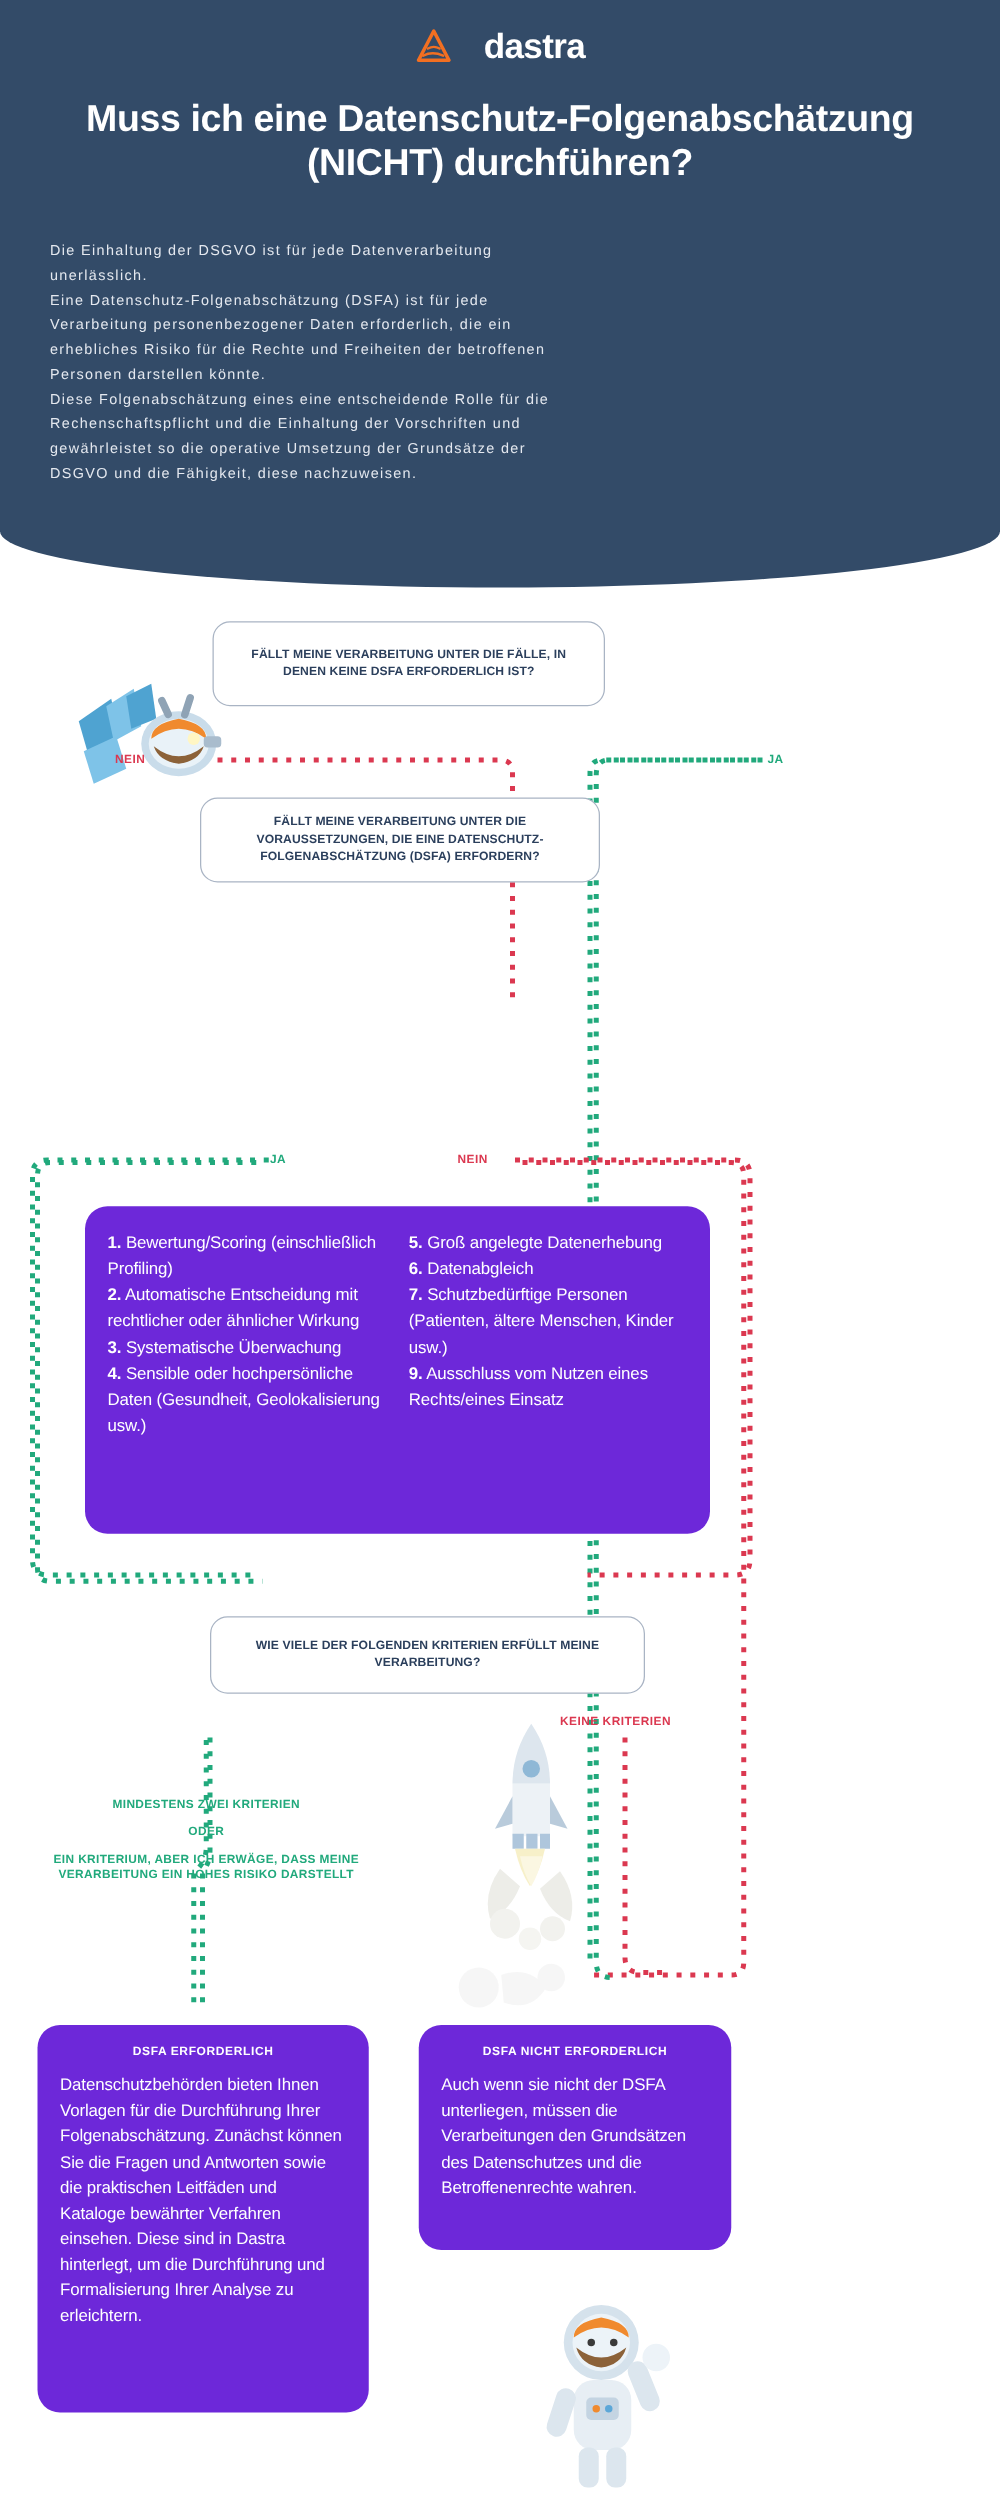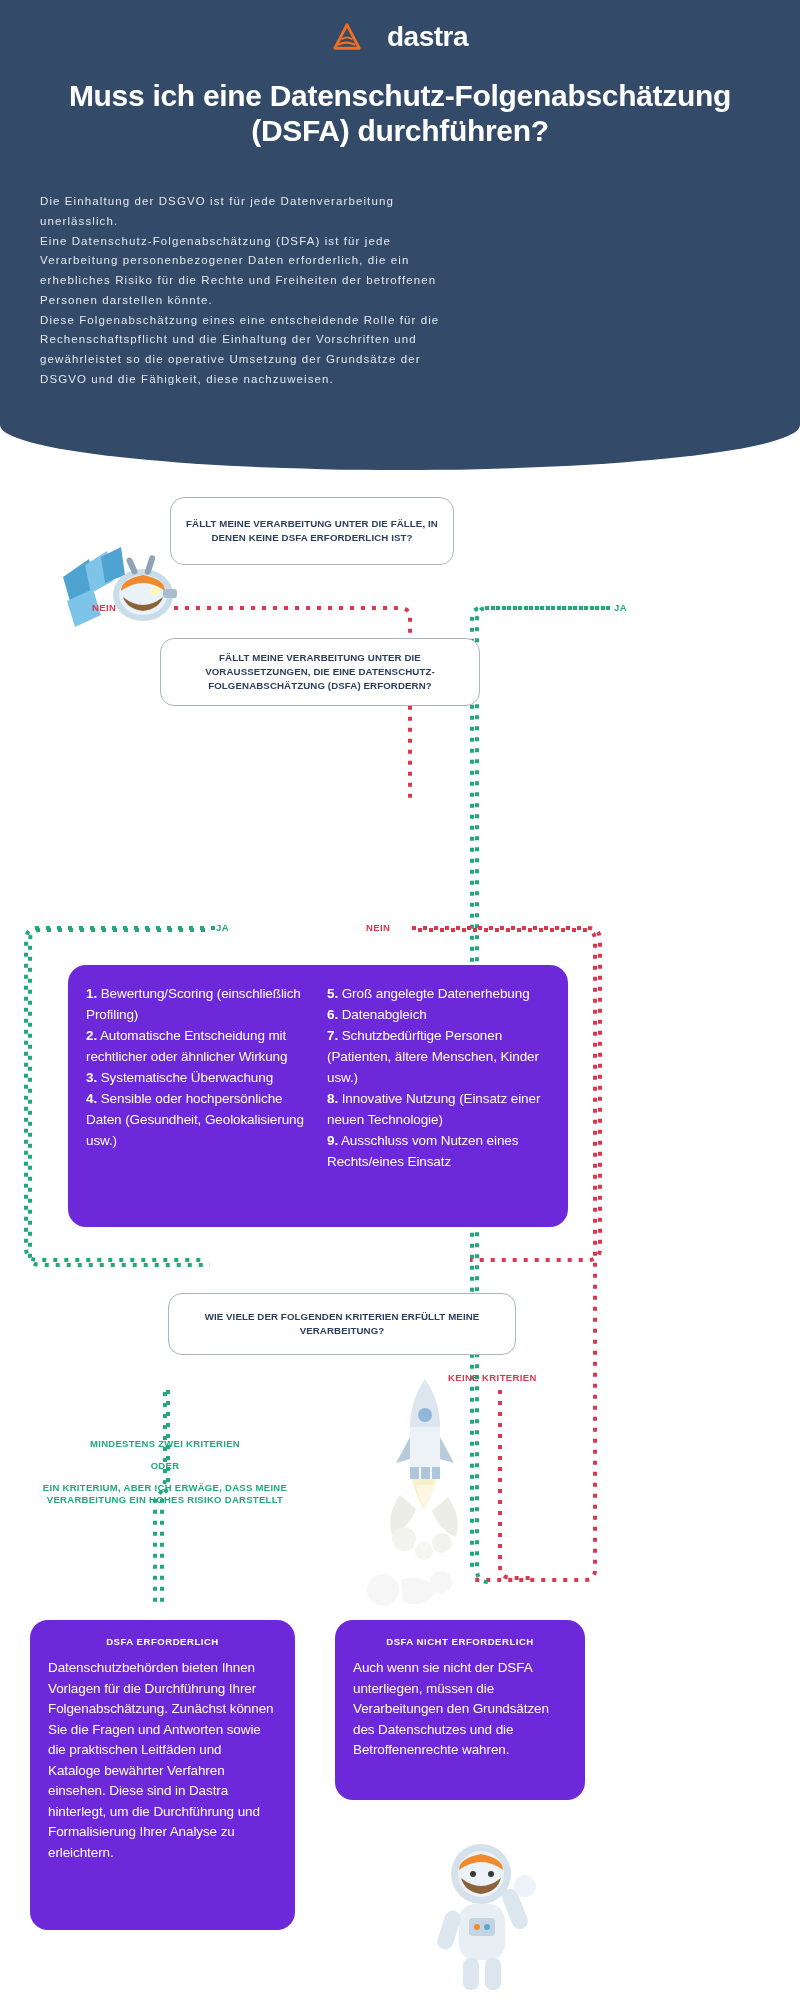--- a/index.html
+++ b/index.html
@@ -169,21 +169,21 @@
 
     <div class="logo-row">
       <svg class="logo-mark" viewBox="0 0 32 32">
         <path d="M16 3 L29 28 L3 28 Z" fill="none" stroke="#F26F21" stroke-width="3" stroke-linejoin="round"></path>
         <path d="M7 24 Q15 20 24 24" fill="none" stroke="#F26F21" stroke-width="2.2" stroke-linecap="round"></path>
         <path d="M11 18 Q16 15 21 18" fill="none" stroke="#F26F21" stroke-width="2" stroke-linecap="round"></path>
       </svg>
       <span class="logo-text">dastra</span>
     </div>
 
-    <div class="title">Muss ich eine Datenschutz-Folgenabschätzung (DSFA) durchführen?</div>
+    <div class="title">Muss ich eine Datenschutz-Folgenabschätzung (NICHT) durchführen?</div>
 
     <div class="subtitle">
       <p>Die Einhaltung der DSGVO ist für jede Datenverarbeitung</p>
       <p>unerlässlich.</p>
       <p>Eine Datenschutz-Folgenabschätzung (DSFA) ist für jede</p>
       <p>Verarbeitung personenbezogener Daten erforderlich, die ein</p>
       <p>erhebliches Risiko für die Rechte und Freiheiten der betroffenen</p>
       <p>Personen darstellen könnte.</p>
       <p>Diese Folgenabschätzung eines eine entscheidende Rolle für die</p>
       <p>Rechenschaftspflicht und die Einhaltung der Vorschriften und</p>
@@ -276,42 +276,41 @@
     <rect x="54" y="88" width="26" height="18" rx="4" fill="#C4D4E2"></rect>
     <circle cx="62" cy="97" r="3" fill="#F08A2E"></circle>
     <circle cx="72" cy="97" r="3" fill="#5CA7D8"></circle>
     <rect x="26" y="80" width="16" height="40" rx="8" fill="#DCE6EE" transform="rotate(18 34 100)"></rect>
     <rect x="92" y="58" width="16" height="42" rx="8" fill="#DCE6EE" transform="rotate(-22 100 79)"></rect>
     <circle cx="110" cy="56" r="11" fill="#EDF3F8"></circle>
     <rect x="48" y="128" width="16" height="32" rx="7" fill="#DCE6EE"></rect>
     <rect x="70" y="128" width="16" height="32" rx="7" fill="#DCE6EE"></rect>
   </svg>
 
-  <div class="qbox" id="q1" style="left:170px; top:497px; width:284px; height:68px;">FÄLLT MEINE VERARBEITUNG UNTER DIE FÄLLE, IN DENEN KEINE DSFA ERFORDERLICH IST?</div>
+  <div class="qbox" id="q1" style="left:170px; top:497px; width:314px; height:68px;">FÄLLT MEINE VERARBEITUNG UNTER DIE FÄLLE, IN DENEN KEINE DSFA ERFORDERLICH IST?</div>
 
   <div class="blabel red" style="left:92px;  top:602px;">NEIN</div>
   <div class="blabel green" style="left:614px; top:602px;">JA</div>
 
   <div class="qbox" id="q2" style="left:160px; top:638px; width:320px; height:68px;">FÄLLT MEINE VERARBEITUNG UNTER DIE VORAUSSETZUNGEN, DIE EINE DATENSCHUTZ-FOLGENABSCHÄTZUNG (DSFA) ERFORDERN?</div>
 
   <div class="blabel green" style="left:216px; top:922px;">JA</div>
   <div class="blabel red" style="left:366px; top:922px;">NEIN</div>
 
   <div class="dbox criteria-box">
     <div class="criteria-col">
       <div><span class="num">1.</span> <span>Bewertung/Scoring (einschließlich Profiling)</span></div>
       <div><span class="num">2.</span> <span>Automatische Entscheidung mit rechtlicher oder ähnlicher Wirkung</span></div>
       <div><span class="num">3.</span> <span>Systematische Überwachung</span></div>
       <div><span class="num">4.</span> <span>Sensible oder hochpersönliche Daten (Gesundheit, Geolokalisierung usw.)</span></div>
     </div>
     <div class="criteria-col">
       <div><span class="num">5.</span> <span>Groß angelegte Datenerhebung</span></div>
       <div><span class="num">6.</span> <span>Datenabgleich</span></div>
       <div><span class="num">7.</span> <span>Schutzbedürftige Personen (Patienten, ältere Menschen, Kinder usw.)</span></div>
-      <div><span class="num">8.</span> <span>Innovative Nutzung (Einsatz einer neuen Technologie)</span></div>
       <div><span class="num">9.</span> <span>Ausschluss vom Nutzen eines Rechts/eines Einsatz</span></div>
     </div>
   </div>
 
   <div class="qbox" id="q3" style="left:168px; top:1293px; width:348px; height:62px;">WIE VIELE DER FOLGENDEN KRITERIEN ERFÜLLT MEINE VERARBEITUNG?</div>
 
   <div class="multi-label">
     <span>MINDESTENS ZWEI KRITERIEN</span>
     <span class="sp"></span>
     <span>ODER</span>

